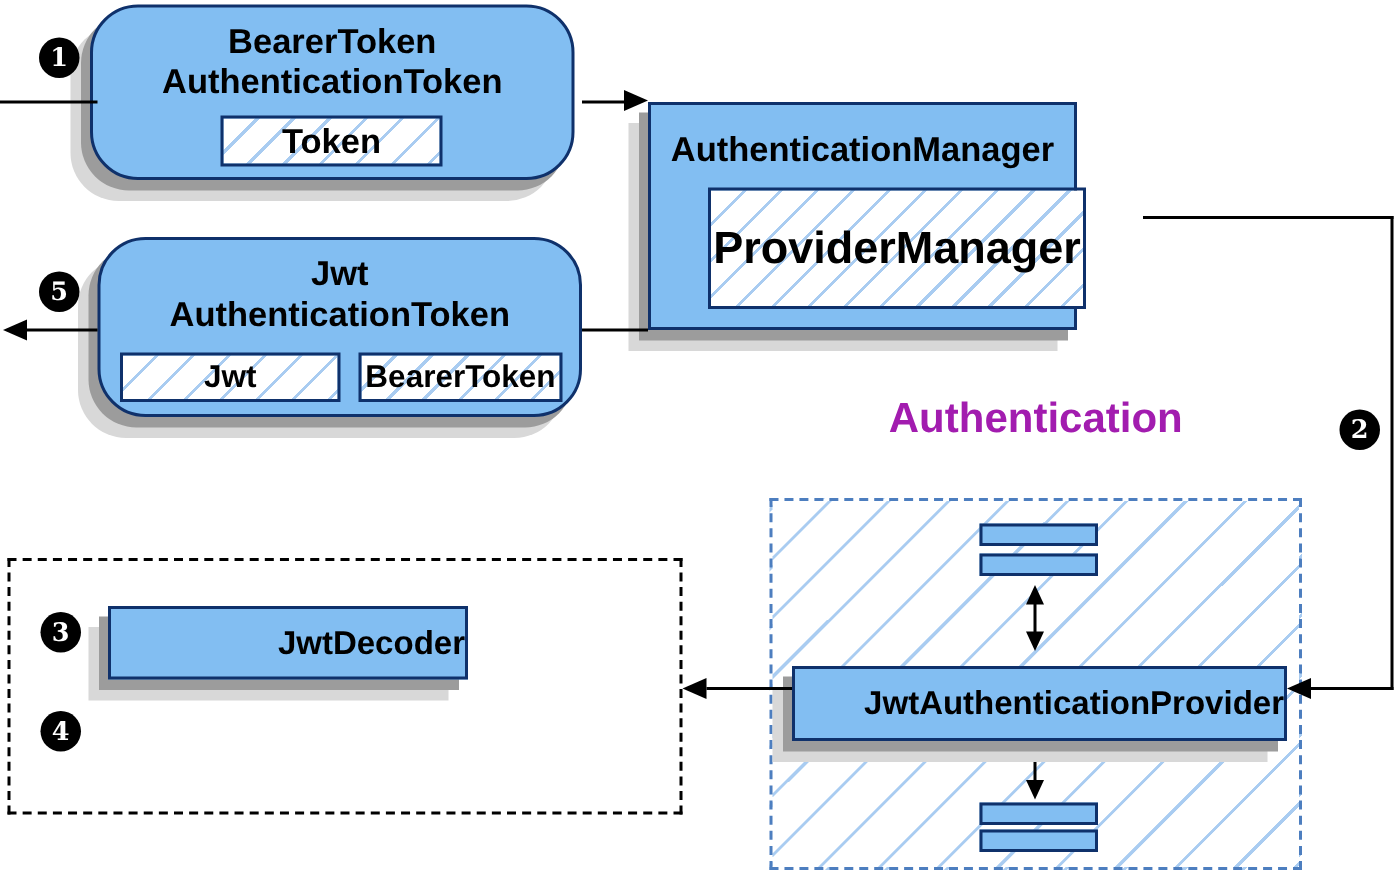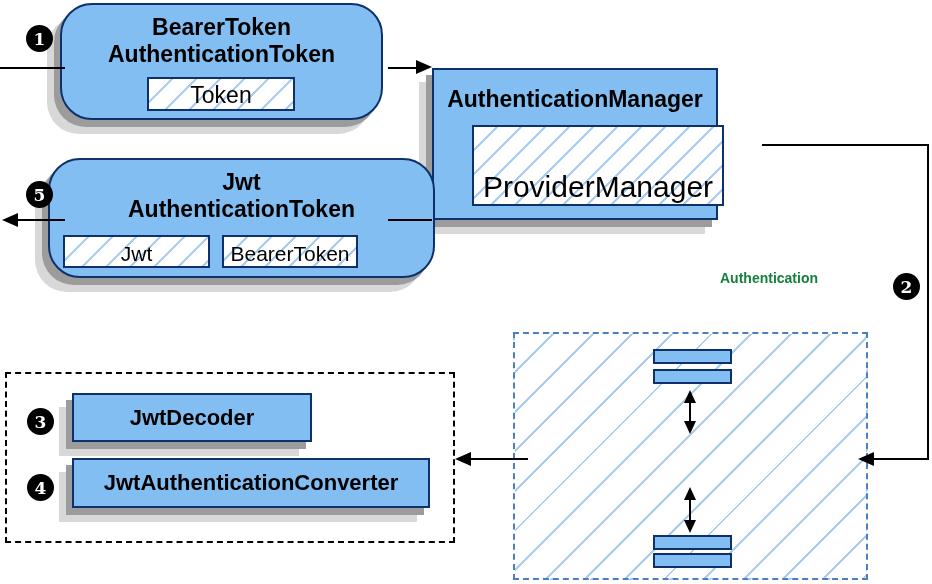--- a/index.html
+++ b/index.html
@@ -8,25 +8,25 @@
 
   
   .node{position:absolute;background:#82bef2;border:2px solid #0f316b;
         box-sizing:border-box;color:#000;font-weight:bold;text-align:center;
         box-shadow:-6px 7px 0 0 #9c9c9c,-13px 14px 0 0 #d8d8d8;}
   .rounded{border-radius:32px;}
   .title23{font-size:23px;line-height:27px;}
   .title22{font-size:22px;}
   .pt9{padding-top:9px;}
   .pt16{padding-top:16px;}
-  .centered{display:flex;align-items:center;justify-content:center;}
+  .centered{display:flex;align-items:center;justify-content:flex-end;margin-top:11px;}
 
   
   .chip{position:absolute;border:2px solid #0f316b;box-sizing:border-box;
-        font-weight:normal;color:#000;display:flex;align-items:flex-end;justify-content:center;
+        font-weight:bold;color:#000;display:flex;align-items:center;justify-content:center;
         background:repeating-linear-gradient(135deg,#ffffff 0 15px,#a9ccf1 15px 17px);}
 
   
   .panel-blue{position:absolute;border:2px dashed #4d7ebf;box-sizing:border-box;
         background:repeating-linear-gradient(135deg,#ffffff 0 26px,#a9ccf1 26px 28px);}
   .panel-black{position:absolute;border:2px dashed #000;box-sizing:border-box;background:transparent;}
 
   .bar{position:absolute;width:79px;height:15px;background:#82bef2;
        border:2px solid #0f316b;box-sizing:border-box;}
 
@@ -36,21 +36,21 @@
 
   .hline,.vline{position:absolute;background:#000;}
   .hline{height:2px;}
   .vline{width:2px;}
   .tri{position:absolute;width:0;height:0;}
   .tri-right{border-top:7px solid transparent;border-bottom:7px solid transparent;border-left:16px solid #000;}
   .tri-left {border-top:7px solid transparent;border-bottom:7px solid transparent;border-right:16px solid #000;}
   .tri-up   {border-left:6px solid transparent;border-right:6px solid transparent;border-bottom:13px solid #000;}
   .tri-down {border-left:6px solid transparent;border-right:6px solid transparent;border-top:13px solid #000;}
 
-  .plabel{position:absolute;font-weight:bold;font-size:14px;line-height:25px;text-align:right;color:#15803d;}
+  .plabel{position:absolute;font-weight:bold;font-size:28px;line-height:25px;text-align:center;color:#a21caf;}
 </style>
 </head>
 <body>
 
 <div class="stage">
 
   <div class="panel-blue" style="left:513px;top:332px;width:355px;height:248px;"></div>
   <div class="panel-black" style="left:5px;top:372px;width:450px;height:171px;"></div>
 
   <div class="plabel" style="left:563px;top:266px;width:255px;">
@@ -81,39 +81,39 @@
       </div>
   </div>
 
   <div class="node pt16" style="left:432px;top:68px;width:286px;height:152px;">
     <div class="title23">AuthenticationManager</div>
     <div class="chip" style="left:38px;top:55px;width:252px;height:81px;font-size:30px;">
         <span>ProviderManager</span>
       </div>
   </div>
 
-  <div class="node rounded pt9" style="left:48px;top:158px;width:387px;height:120px;">
+  <div class="node rounded pt9" style="left:65px;top:158px;width:323px;height:120px;">
     <div class="title23">Jwt</div>
     <div class="title23">AuthenticationToken</div>
     <div class="chip" style="left:13px;top:75px;width:147px;height:33px;font-size:21px;">
         <span>Jwt</span>
       </div>
     <div class="chip" style="left:172px;top:75px;width:136px;height:33px;font-size:21px;">
         <span>BearerToken</span>
       </div>
   </div>
 
+  <div class="node centered title22" style="left:528px;top:433px;width:330px;height:50px;">
+    <span>JwtAuthenticationProvider</span>
+  </div>
 
   <div class="node centered title22" style="left:72px;top:393px;width:240px;height:49px;">
     <span>JwtDecoder</span>
   </div>
 
-  <div class="node centered title22" style="left:72px;top:458px;width:358px;height:50px;">
-    <span>JwtAuthenticationConverter</span>
-  </div>
 
   <div class="hline" style="left:0;top:67px;width:65px;"></div>
 
   <div>
     <div class="hline" style="left:388px;top:67px;width:28px;"></div>
     <div class="tri tri-right" style="left:416px;top:60px;"></div>
   </div>
 
   <div class="hline" style="left:388px;top:219px;width:44px;"></div>
 

